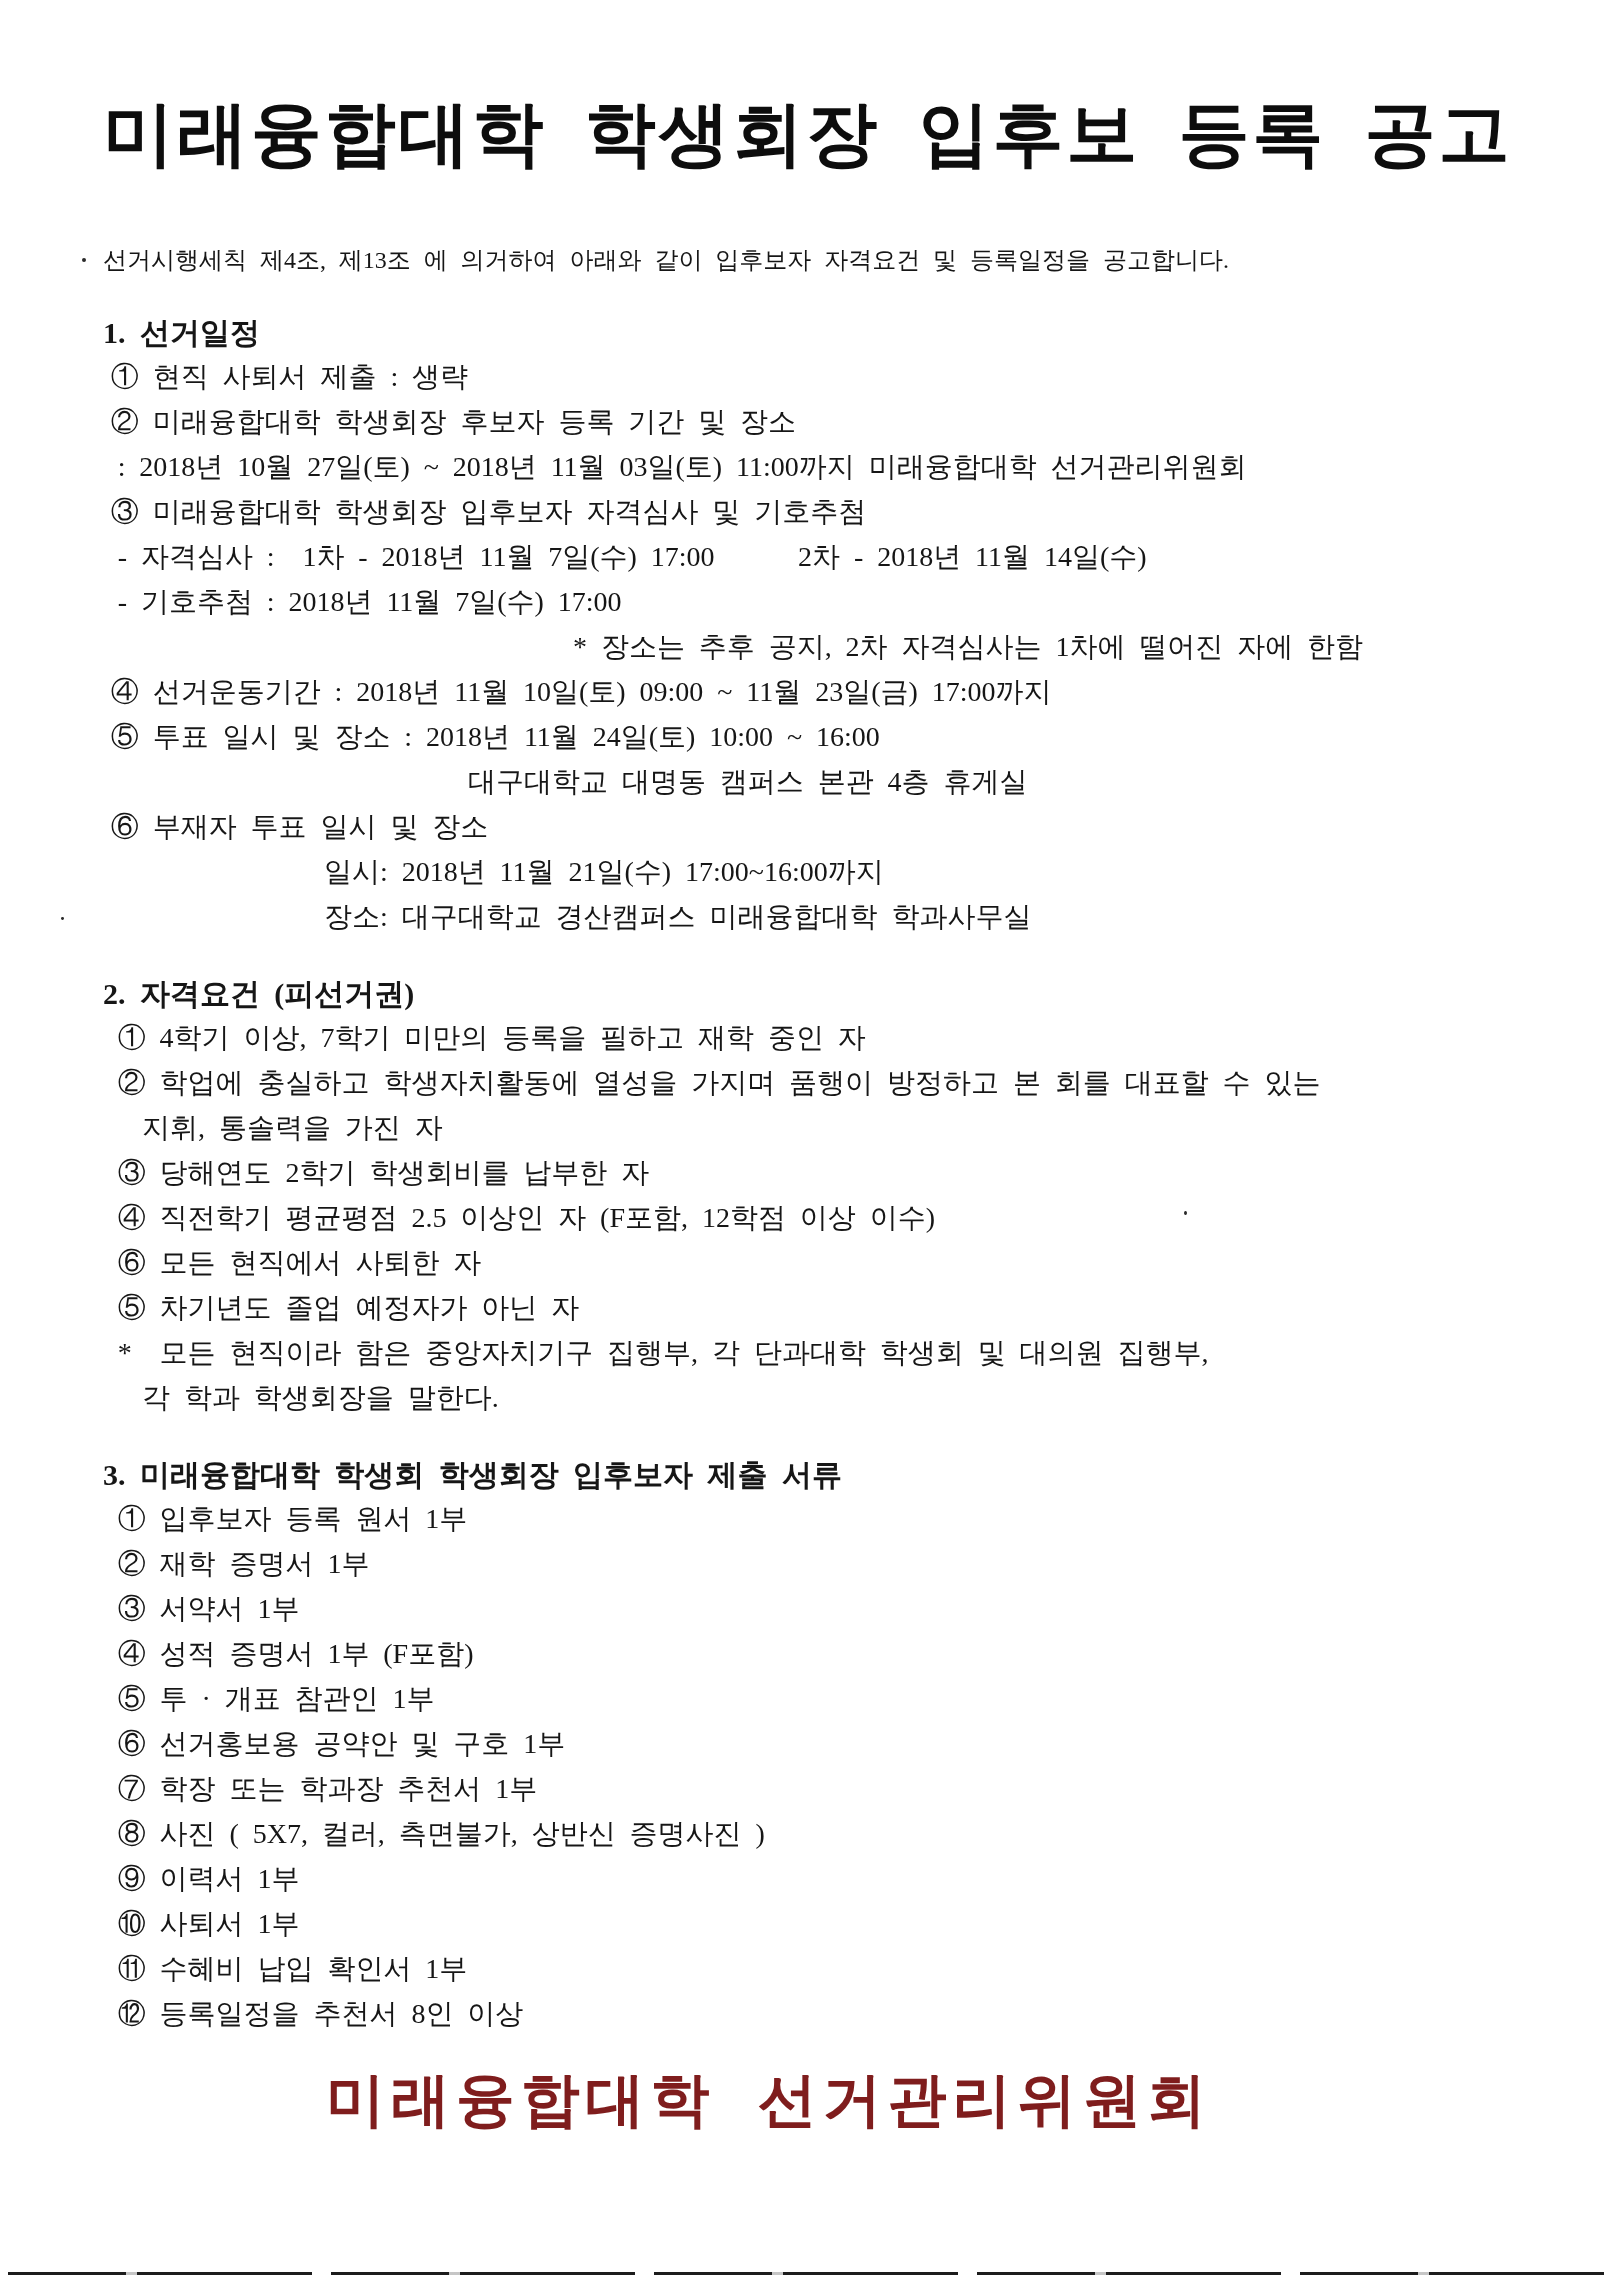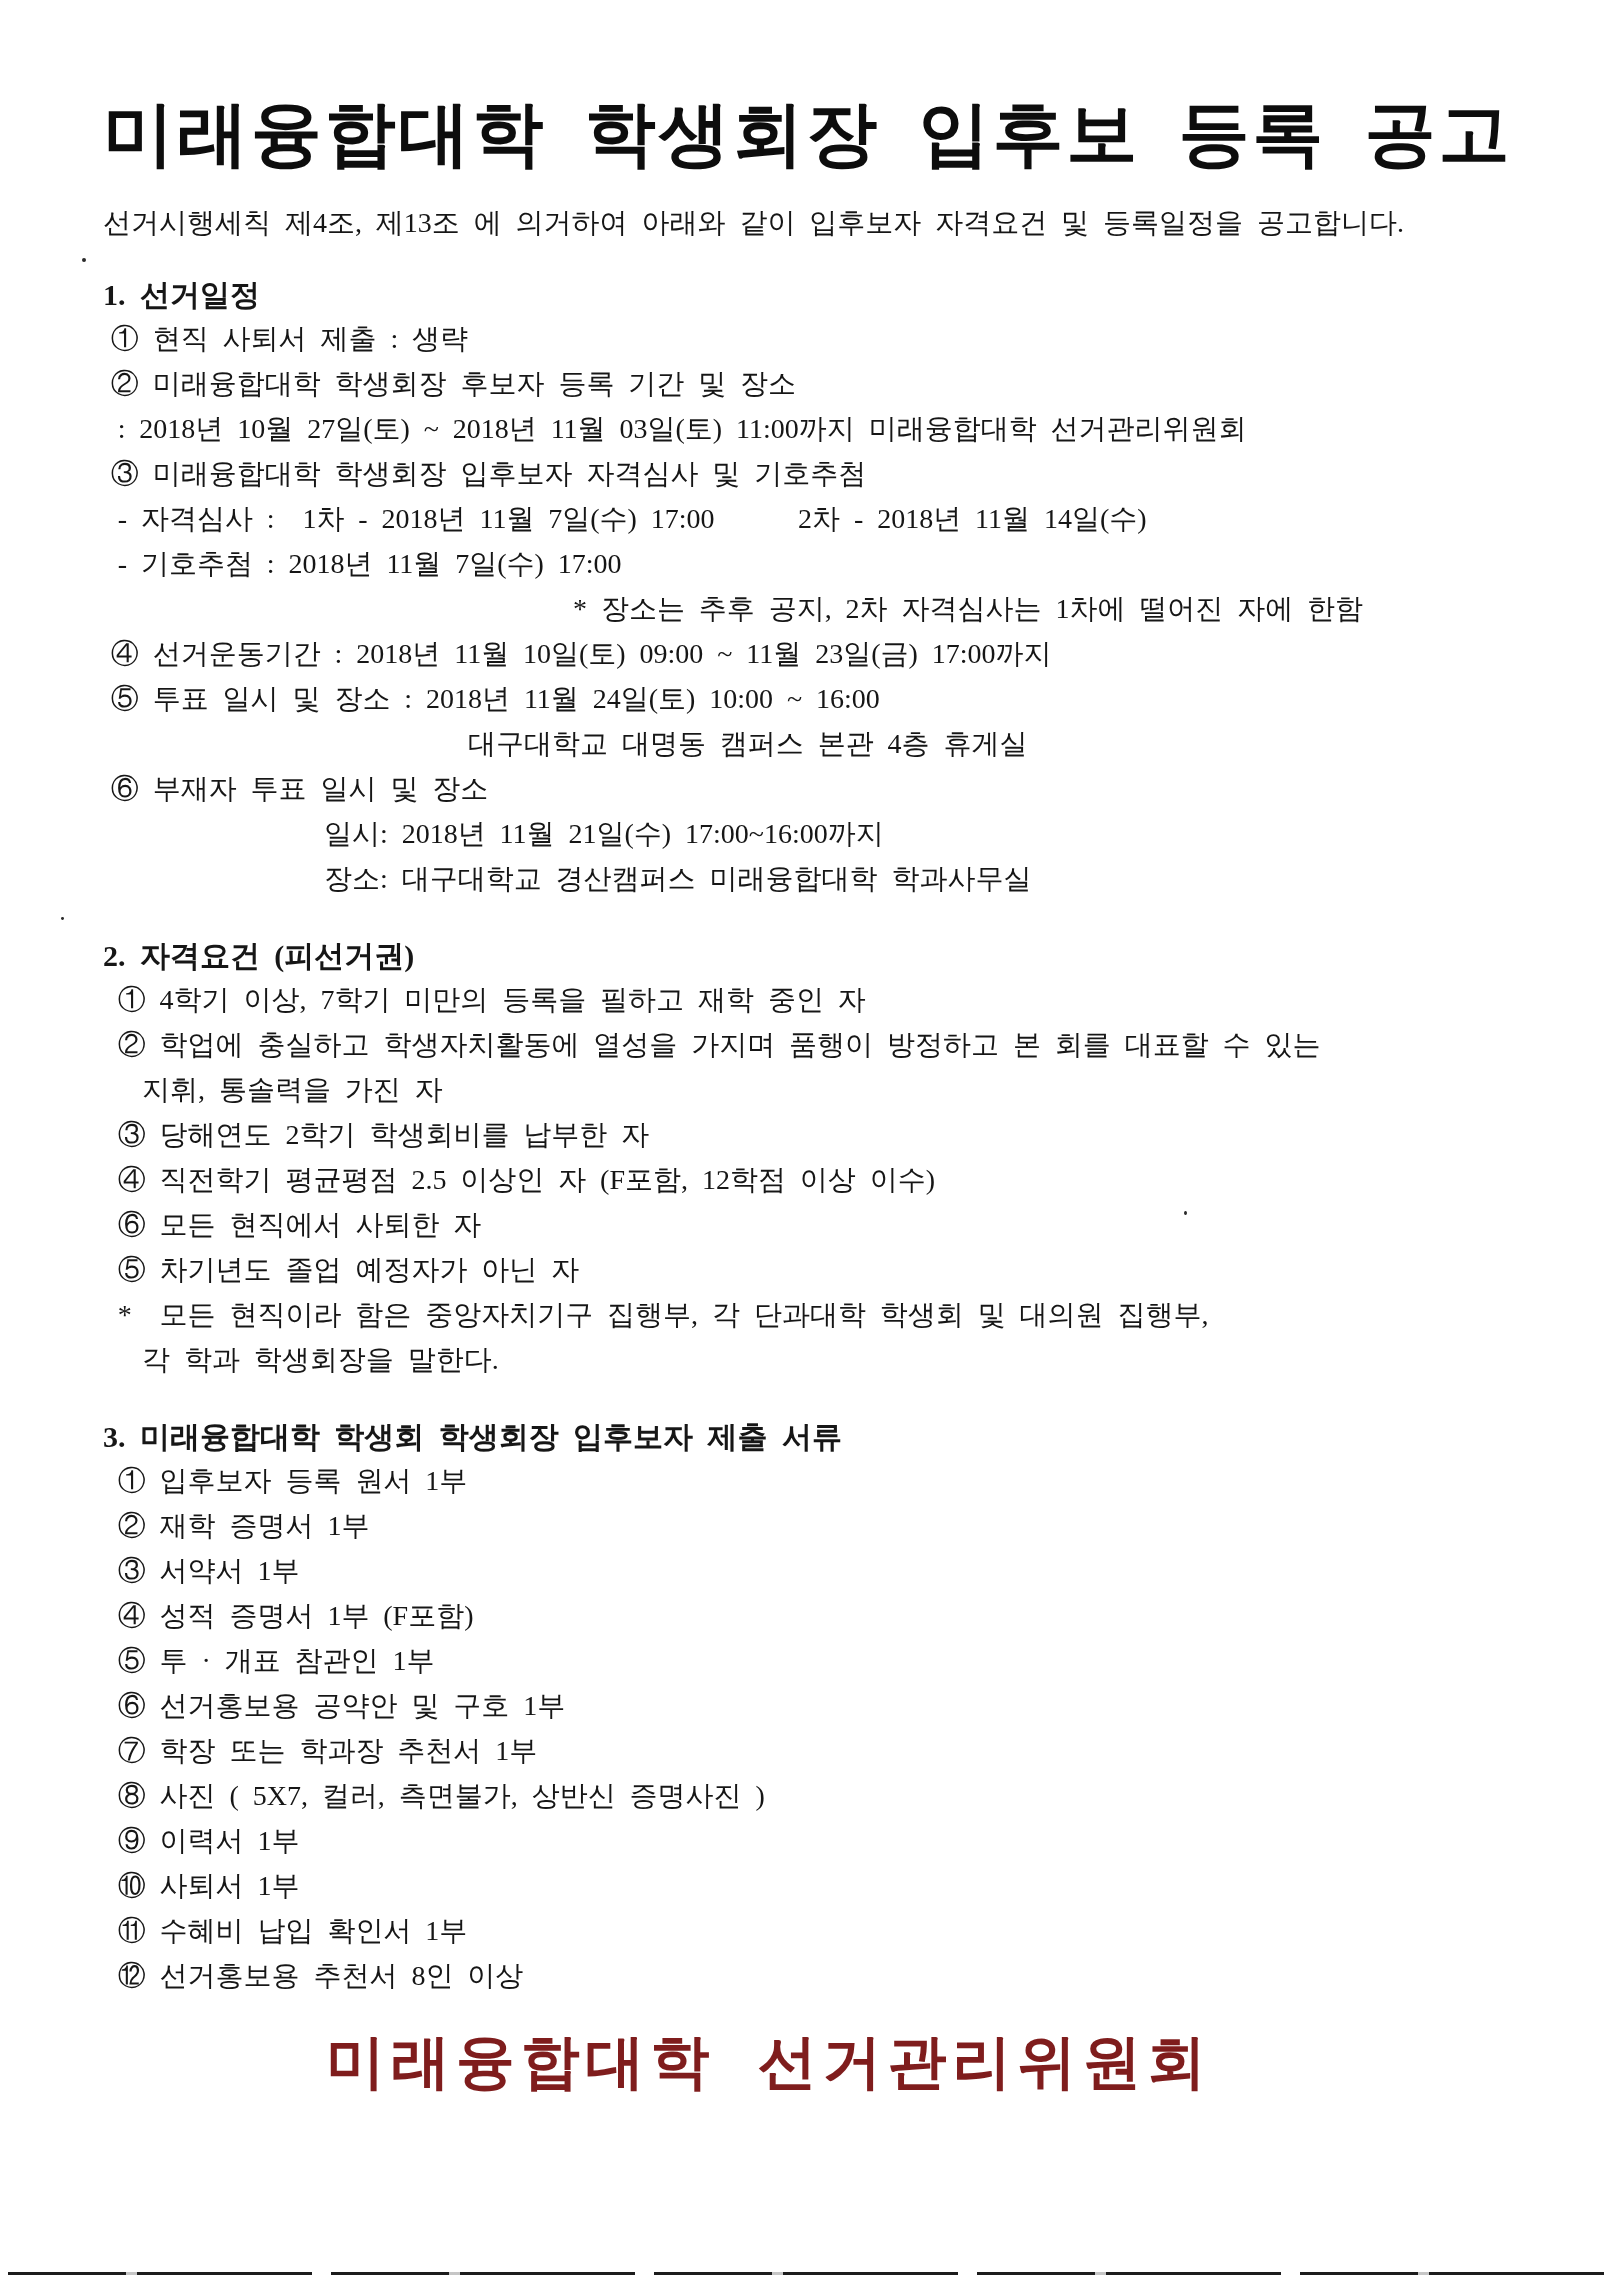--- a/index.html
+++ b/index.html
@@ -26,22 +26,22 @@
   .doc-title {
     font-size: 71px;
     font-weight: bold;
     letter-spacing: 2.9px;
     word-spacing: 17.6px;
     line-height: 1.15;
     white-space: nowrap;
     color: #0d0d0d;
   }
   .intro {
-    margin-top: 29px;
-    font-size: 28px;
+    margin-top: 67px;
+    font-size: 24px;
     line-height: 35px;
     word-spacing: 6.9px;
     white-space: pre-wrap;
   }
   .section { margin-top: 33px; }
   .section-heading {
     font-size: 30px;
     font-weight: bold;
     line-height: 43px;
     word-spacing: 6.9px;
@@ -137,21 +137,21 @@
     <div class="line ind-b">② 재학 증명서 1부</div>
     <div class="line ind-b">③ 서약서 1부</div>
     <div class="line ind-b">④ 성적 증명서 1부 (F포함)</div>
     <div class="line ind-b">⑤ 투 · 개표 참관인 1부</div>
     <div class="line ind-b">⑥ 선거홍보용 공약안 및 구호 1부</div>
     <div class="line ind-b">⑦ 학장 또는 학과장 추천서 1부</div>
     <div class="line ind-b">⑧ 사진 ( 5X7, 컬러, 측면불가, 상반신 증명사진 )</div>
     <div class="line ind-b">⑨ 이력서 1부</div>
     <div class="line ind-b">⑩ 사퇴서 1부</div>
     <div class="line ind-b">⑪ 수혜비 납입 확인서 1부</div>
-    <div class="line ind-b">⑫ 선거홍보용 추천서 8인 이상</div>
+    <div class="line ind-b">⑫ 등록일정을 추천서 8인 이상</div>
   </div>
 
   <div class="doc-footer">미래융합대학 선거관리위원회</div>
 
 </div>
 
 <div class="speck speck-1"></div>
 <div class="speck speck-2"></div>
 <div class="speck speck-3"></div>
 <div class="scan-line"></div>

